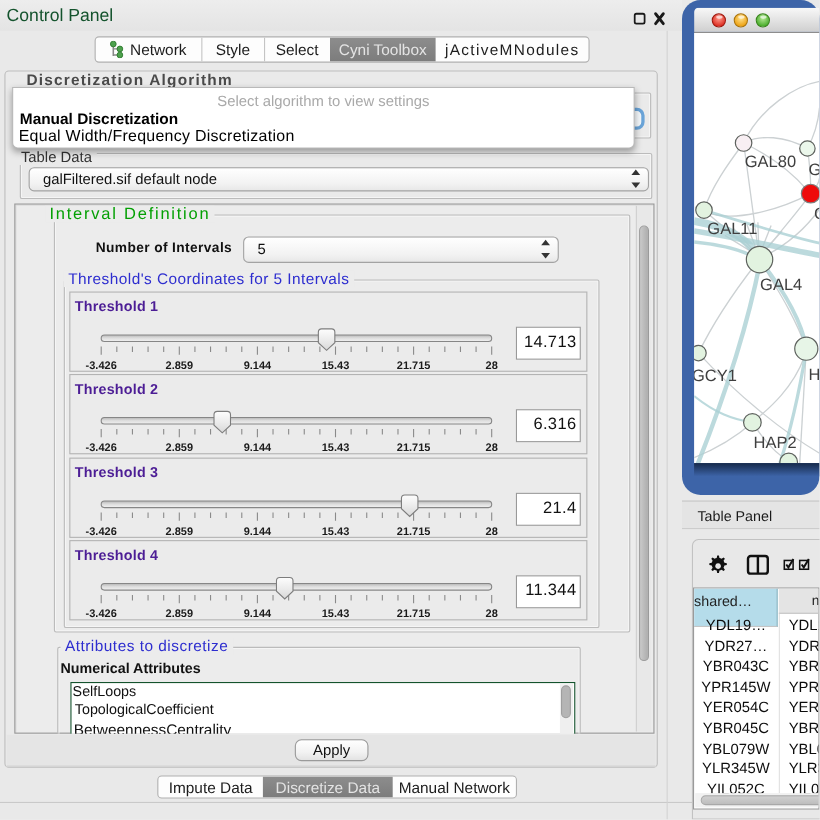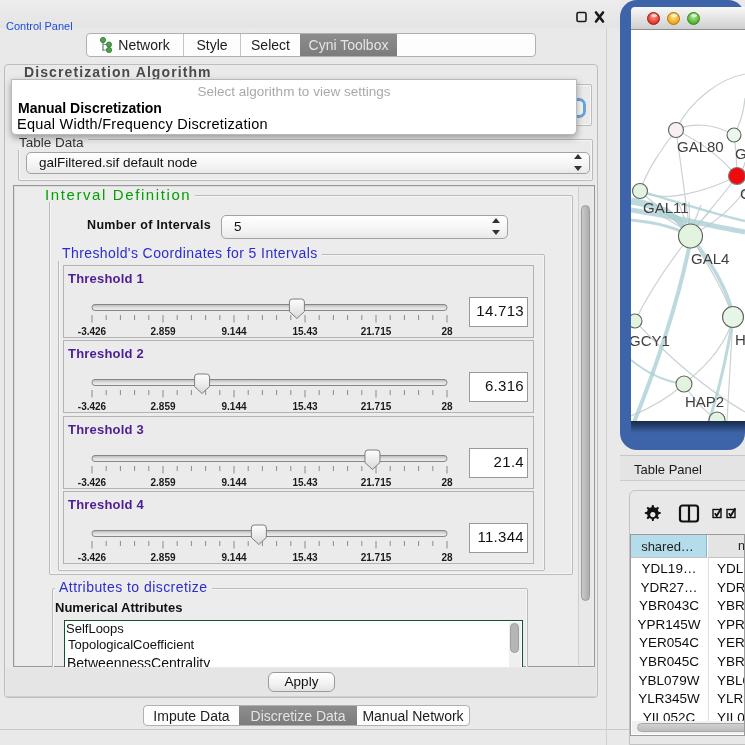--- a/index.html
+++ b/index.html
@@ -1,21 +1,21 @@
 <!DOCTYPE html>
 <html><head><meta charset="utf-8">
 <style>
 * { margin:0; padding:0; box-sizing:border-box; }
 html,body { width:745px; height:745px; }
 body { font-family:"Liberation Sans", sans-serif; background:#e9e9e9; position:relative; overflow:hidden; }
 .abs { position:absolute; }
 svg.defs { position:absolute; width:0; height:0; }
 
 #titlebar { position:absolute; left:0; top:0; width:620px; height:28px; background:linear-gradient(#ededed,#e4e4e4); }
-#titletext { position:absolute; left:6px; top:20px; font-size:11px; color:#1d4ed8; }
+#titletext { position:absolute; left:6px; top:6px; font-size:16px; color:#14532d; }
 #tabbar { position:absolute; left:86px; top:33px; width:450px; height:24px; background:#fdfdfd; border:1px solid #b0b0b0; border-radius:4px; overflow:hidden; display:flex; }
 .tab { position:relative; height:100%; display:flex; align-items:center; justify-content:center; font-size:14px; color:#1c1c1c; }
 .tabdiv { width:1px; height:100%; background:#c4c4c4; }
 .tabsel { background:linear-gradient(#8d8d8d,#7c7c7c); color:#e4e4e4; }
 #outerpanel { position:absolute; left:4px; top:64px; width:594px; height:634px; background:#eaeaea; border:1px solid #bdbdbd; border-radius:4px; }
 #scrollpane { position:absolute; left:13px; top:185px; width:582px; height:482px; background:#ececec; border:1px solid #979797; box-shadow:inset 1px 1px 0 #dcdcdc; overflow:hidden; }
 .vthumb { position:absolute; left:2px; width:9px; border-radius:5px; background:linear-gradient(90deg,#c9c9c9,#adadad); border:1px solid #9a9a9a; }
 .grouplabel { position:absolute; font-size:14px; line-height:15px; background:#ececec; padding:0 4px; z-index:2; }
 .groupbox { position:absolute; border:1px solid #bbbbbb; border-radius:2px; box-shadow: inset 0 0 0 1px #f5f5f5; }
 .boldlabel { position:absolute; font-weight:bold; font-size:13px; color:#111; }
@@ -37,21 +37,21 @@
 #vdivider { position:absolute; left:606px; top:28px; width:1px; height:717px; background:#d2d2d2; }
 #netwin { position:absolute; left:620px; top:0; width:125px; height:450px; background:#3d64a8;border-radius:17px; }
 #nettitle { position:absolute; left:11px; top:7px; right:0; height:23px; background:linear-gradient(#f8f8f8,#cfcfcf); border-bottom:1px solid #8d8d8d; border-radius:4px 0 0 0; }
 .light { position:absolute; top:5px; width:13px; height:13px; border-radius:50%; }
 #netshadow { position:absolute; left:11px; top:421px; right:0; height:12px; background:linear-gradient(#16294a,#3d64a8); }
 #netcanvas { position:absolute; left:11px; top:30px; width:114px; height:391px; background:#fff; }
 #tphead { position:absolute; left:620px; top:455px; width:125px; height:26px; background:#e4e4e4; border-top:1px solid #c6c6c6; border-bottom:1px solid #cccccc; }
 #tptext { position:absolute; left:14px; top:6px; font-size:13px; color:#1a1a1a; }
 #tpanel { position:absolute; left:629px; top:490px; width:130px; height:255px; background:#e8e8e8; border:1px solid #c2c2c2; border-radius:6px 0 0 0; }
 #ttable { position:absolute; left:630px; top:534px; width:115px; height:202px; background:#fff; border:1px solid #9a9a9a; overflow:hidden; }
-.hdr1 { position:absolute; left:0; top:0; width:76px; height:23px; background:#b5dcea; border-right:1px solid #8fb6c2; border-bottom:1px solid #c4c4c4; font-size:13px; color:#222; text-align:center; padding-right:2px; line-height:23px; }
+.hdr1 { position:absolute; left:0; top:0; width:76px; height:35px; background:#b5dcea; border-right:1px solid #8fb6c2; border-bottom:1px solid #c4c4c4; font-size:13px; color:#222; text-align:left; padding-right:2px; line-height:23px; }
 .hdr2 { position:absolute; left:77px; top:0; right:0; height:23px; background:#e4e4e4; border-bottom:1px solid #c4c4c4; font-size:12.5px; color:#222; line-height:23px; padding-left:30px; }
 .trow { position:absolute; width:200px; height:18px; font-size:13.5px; color:#0d0d0d; }
 .c1 { position:absolute; left:0; width:76px; text-align:center; }
 .c2 { position:absolute; left:86px; }
 #hscroll { position:absolute; left:1px; top:186px; width:113px; height:13px; background:#f1f1f1; }
 #hthumb { position:absolute; left:5px; top:1.5px; width:120px; height:9px; border-radius:5px; background:linear-gradient(#d0d0d0,#bdbdbd); border:1px solid #a8a8a8; }
 </style></head><body>
 <svg class="defs">
   <defs>
     <linearGradient id="trk" x1="0" y1="0" x2="0" y2="1">
@@ -79,20 +79,21 @@
         <line x1="3" y1="13" x2="8" y2="13" stroke="#888" stroke-width="1.2"></line>
         <circle cx="3" cy="3" r="2.6" fill="#4da14d" stroke="#2e7a2e" stroke-width="0.8"></circle>
         <circle cx="9" cy="7.5" r="2.6" fill="#4da14d" stroke="#2e7a2e" stroke-width="0.8"></circle>
         <circle cx="9" cy="13" r="2.6" fill="#4da14d" stroke="#2e7a2e" stroke-width="0.8"></circle>
       </svg>Network</div>
 <div class="tabdiv"></div>
 <div class="tab" style="width:56px">Style</div>
 <div class="tabdiv"></div>
 <div class="tab" style="width:59px">Select</div>
 <div class="tab tabsel" style="width:97px">Cyni Toolbox</div>
+<div class="tab" style="width:139px;letter-spacing:1.2px">jActiveMNodules</div>
 </div>
 <div id="outerpanel"></div>
 <div class="groupbox" style="left:22px;top:84px;width:570px;height:42px"></div>
 <div class="abs" style="left:24px;top:64px;font-size:14px;font-weight:bold;letter-spacing:1.1px;color:#4a4a4a">Discretization Algorithm</div>
 <div class="abs" style="left:30px;top:98px;width:556px;height:20px;border:3px solid #6aa4d8;border-radius:7px;background:#f4f8fb"></div>
 <div class="groupbox" style="left:18px;top:139px;width:575px;height:42px"></div>
 <div class="abs grouplabel" style="left:15px;top:135px;color:#333;background:#eaeaea;font-size:13.5px">Table Data</div>
 <div class="combo" style="left:26px;top:152px;width:564px">galFiltered.sif default node<div class="spin"></div></div>
 <div id="scrollpane">
     <div class="groupbox" style="left:35px;top:9px;width:524px;height:380px"></div>

